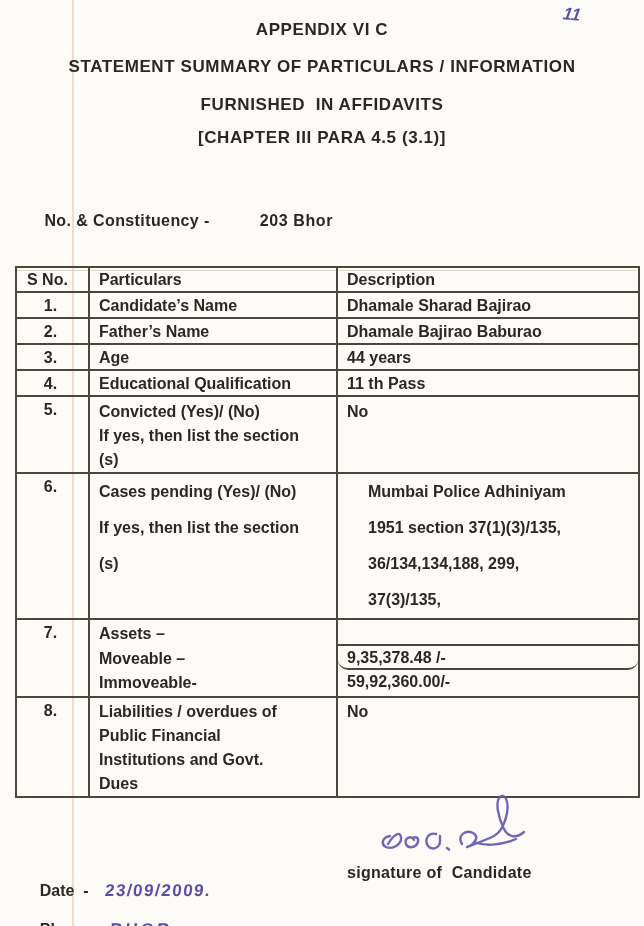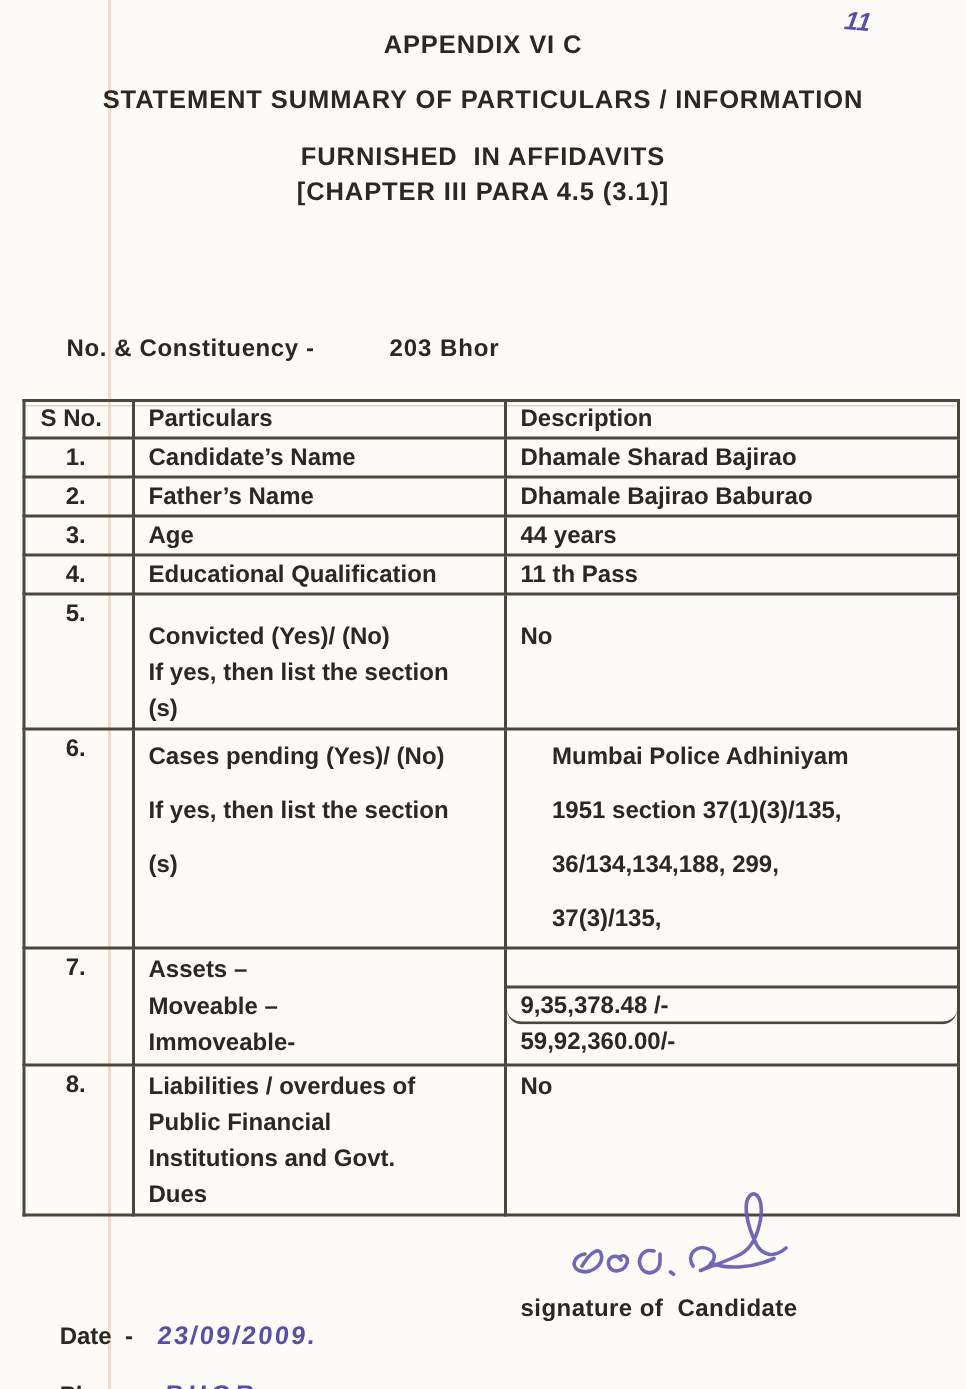--- a/index.html
+++ b/index.html
@@ -15,41 +15,41 @@
     background:rgba(213,156,120,0.32);
   }
   .corner-mark{
     position:absolute;left:563px;top:5px;font-size:17px;
     color:var(--handwriting,#5a4da8);transform:skewX(-16deg) rotate(4deg);
   }
   .title{
     position:absolute;left:0;width:100%;text-align:center;
     font-size:17px;letter-spacing:.6px;white-space:pre;
   }
-  .t1{top:20px}.t2{top:57px}.t3{top:95px}.t4{top:118px}
-  .constituency{position:absolute;top:206px;left:25px;font-size:16px;letter-spacing:.4px;white-space:pre;}
+  .t1{top:20px}.t2{top:57px}.t3{top:95px}.t4{top:128px}
+  .constituency{position:absolute;top:194px;left:25px;font-size:16px;letter-spacing:.4px;white-space:pre;}
   .constituency .val{margin-left:50px;letter-spacing:.6px;}
   .pre-table-line{position:absolute;left:15px;top:270px;width:622px;height:1px;background:#c9c4ba;opacity:.7;}
 
   table.main{
     position:absolute;left:15px;top:266px;width:623px;
     border-collapse:collapse;table-layout:fixed;font-size:16px;
   }
   .main td,.main th{
     border:2px solid var(--border,#4d463c);
     vertical-align:top;text-align:left;
     padding:2px 4px 0 9px;line-height:22px;font-weight:bold;
   }
   .main th{height:21px;line-height:21px;padding-top:1px;}
   .main th.sno-h{padding-left:10px;}
   td.sno{text-align:center;padding-left:0;padding-right:4px;}
   .ml{white-space:pre-wrap;}
   tr.hr{height:25px}
   tr.r1,tr.r2,tr.r3,tr.r4{height:26px}
-  tr.r5{height:70px} tr.r5 .ml{line-height:24px;padding-top:16px;}
+  tr.r5{height:70px} tr.r5 .ml{line-height:24px;padding-top:3px;}
   tr.r6{height:100px} tr.r6 .ml{line-height:36px;padding-top:0;}
   tr.r6 td.desc{padding-left:30px;}
   tr.r7{height:74px} tr.r7 .ml{line-height:24.5px;padding-top:2px;}
   tr.r7 td.subwrap{padding:0;}
   .sub{padding:0 0 0 9px;border-bottom:2px solid var(--border,#4d463c);}
   .sub.s1{height:24px;line-height:24px;}
   .sub.s2{height:22px;line-height:23px;border-radius:10px;}
   .sub.s3{height:22px;line-height:23px;border-bottom:none;}
   tr.r8{height:98px} tr.r8 .ml{line-height:24px;padding-top:2px;}
 

